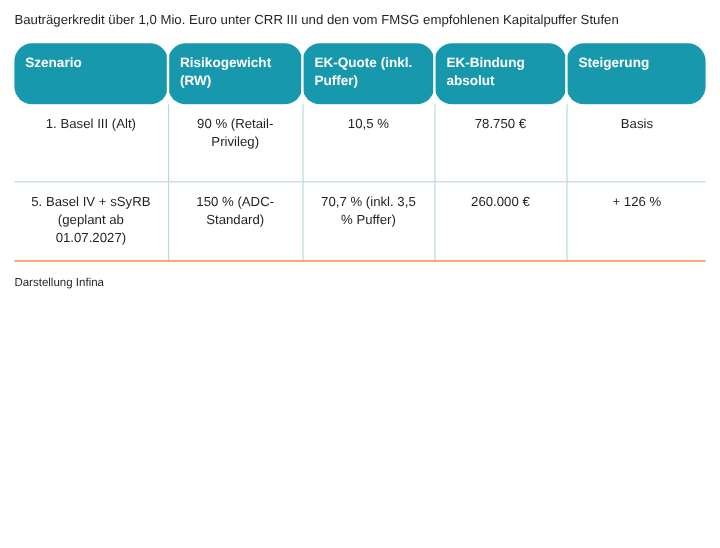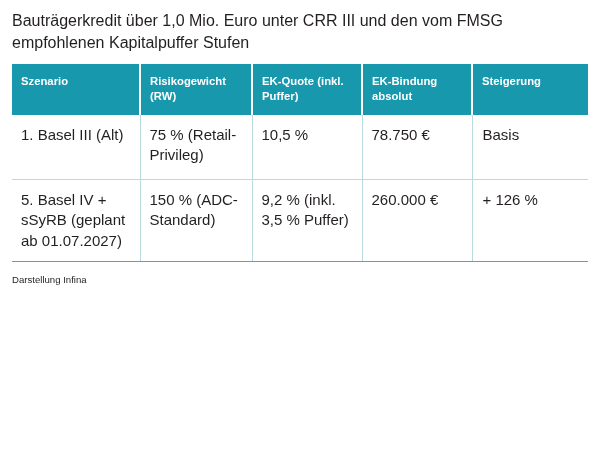--- a/index.html
+++ b/index.html
@@ -15,21 +15,21 @@
     overflow: hidden;
   }
   .page {
     width: 600px;
     height: 457px;
     box-sizing: border-box;
     padding: 10px 12px 0 12px;
     position: relative;
   }
   .title {
-    font-size: 16px;
+    font-size: 11px;
     line-height: 1.35;
     color: #231f20;
     font-weight: 400;
     margin: 0 0 11px 0;
     width: 576px;
   }
   table.data {
     border-collapse: collapse;
     width: 576px;
     table-layout: fixed;
@@ -37,34 +37,36 @@
   table.data th {
     background: #1798ad;
     color: #ffffff;
     font-weight: bold;
     font-size: 11.3px;
     line-height: 1.32;
     text-align: left;
     vertical-align: top;
     padding: 10px 9px 11px 9px;
     border-right: 2px solid #ffffff;
+    border-radius: 15px;
   }
   table.data th:last-child {
     border-right: none;
     margin-top: 48px;
   }
   table.data td {
-    font-size: 15px;
+    font-size: 11px;
     line-height: 1.36;
     color: #231f20;
     vertical-align: top;
     padding: 10px 9px 10px 9px;
     border-bottom: 1px solid #b8d9de;
     border-right: 1px solid #b8d9de;
     background: #ffffff;
+    text-align: center;
   }
   table.data td:last-child {
     border-right: none;
     padding-left: 10px;
   }
   table.data tr:last-child td {
     border-bottom: 1px solid #f97316;
   }
   .col0 { width: 128px; }
   .col1 { width: 112px; }
@@ -102,29 +104,29 @@
         <th>Szenario</th>
         <th>Risikogewicht (RW)</th>
         <th>EK-Quote (inkl. Puffer)</th>
         <th>EK-Bindung absolut</th>
         <th>Steigerung</th>
       </tr>
     </thead>
     <tbody>
       <tr class="rowtall">
         <td>1. Basel III (Alt)</td>
-        <td>75 % (Retail-Privileg)</td>
+        <td>90 % (Retail-Privileg)</td>
         <td>10,5 %</td>
         <td>78.750 €</td>
         <td>Basis</td>
       </tr>
       <tr class="rowtall">
         <td>5. Basel IV + sSyRB (geplant ab 01.07.2027)</td>
         <td>150 % (ADC-Standard)</td>
-        <td>9,2 % (inkl. 3,5 % Puffer)</td>
+        <td>70,7 % (inkl. 3,5 % Puffer)</td>
         <td>260.000 €</td>
         <td>+ 126 %</td>
       </tr>
     </tbody>
   </table>
 
   <div class="footnotes">
     <div class="source">Darstellung Infina</div>
 
   </div>

